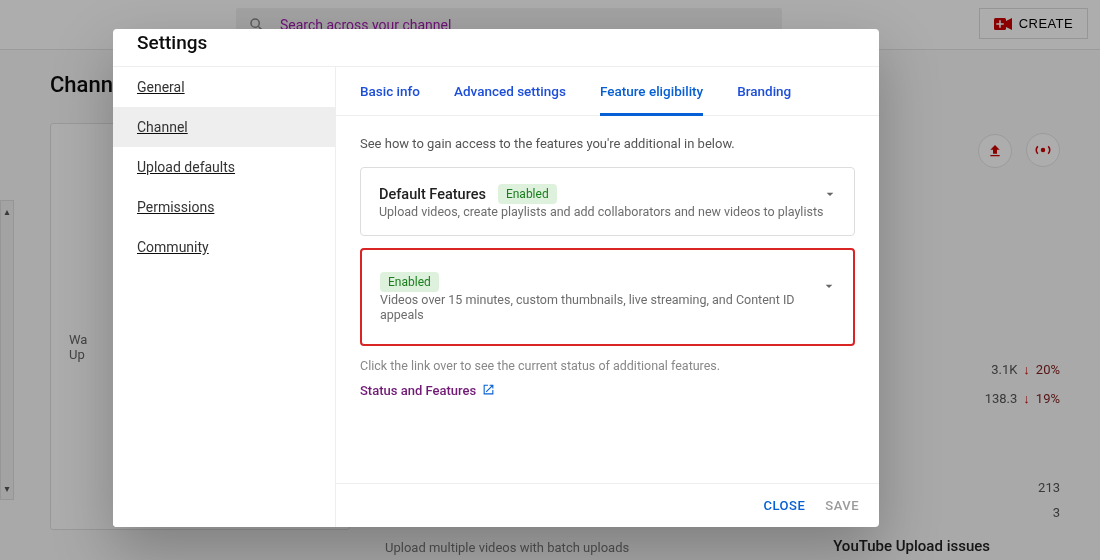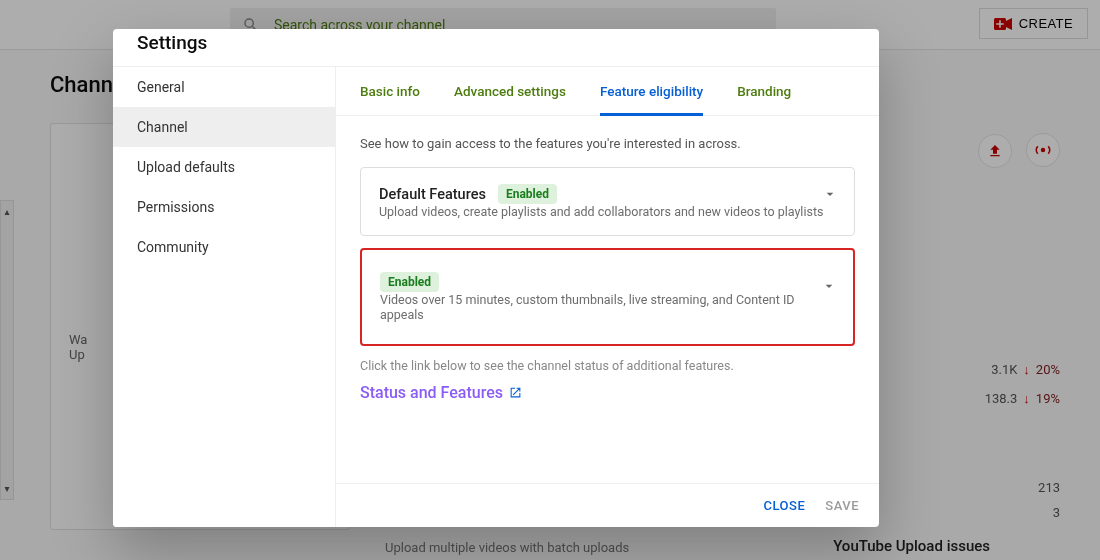--- a/index.html
+++ b/index.html
@@ -18,29 +18,29 @@
     height: 50px;
     background: #fff;
     border-bottom: 1px solid #e5e5e5;
     display: flex;
     align-items: center;
     padding: 0 20px;
     position: relative;
   }
   .search-box {
     position: absolute;
-    left: 230px;
+    left: 236px;
     width: 546px;
     height: 34px;
     background: #f1f1f1;
     border-radius: 2px;
     display: flex;
     align-items: center;
     padding: 0 12px;
-    color: #4d7c0f;
+    color: #a21caf;
     font-size: 14px;
   }
   .search-box svg { margin-right: 14px; fill: #888; }
   .create-btn {
     position: absolute;
     right: 12px;
     top: 8px;
     border: 1px solid #ddd;
     background: #fff;
     padding: 7px 14px;
@@ -149,20 +149,21 @@
   .modal-content {
     flex: 1;
     display: flex;
     border-top: 1px solid #eee;
   }
 
   .modal-sidebar {
     width: 222px;
     background: #fff;
     font-size: 14px;
+    text-decoration: underline;
   }
   .modal-sidebar .nav-item {
     padding: 12px 24px;
     cursor: pointer;
     color: #333;
   }
   .modal-sidebar .nav-item.active {
     background: #eee;
   }
 
@@ -176,21 +177,21 @@
 
   .tab-row {
     display: flex;
     border-bottom: 1px solid #eee;
     padding: 0 24px;
   }
   .tab {
     padding: 16px 0 14px 0;
     margin-right: 34px;
     font-size: 13.5px;
-    color: #4d7c0f;
+    color: #1d4ed8;
     cursor: pointer;
     font-weight: 500;
   }
   .tab.active {
     color: #065fd4;
     border-bottom: 3px solid #065fd4;
     margin-bottom: -1px;
   }
 
   .panel {
@@ -219,39 +220,39 @@
     align-items: center;
     gap: 12px;
   }
   .fc-title { font-size: 14.5px; color: #212121; font-weight: 500; }
   .badge {
     background: #def1dd;
     color: #1a7d1d;
     font-size: 12px;
     padding: 3px 8px;
     border-radius: 4px;
-    font-weight: 700;
+    font-weight: 400;
   }
   .fc-desc { font-size: 12.5px; color: #6d6d6d; }
   .chev {
     position: absolute;
     right: 16px;
     top: 18px;
     color: #666;
   }
   .feature-card.highlight .chev { top: 28px; }
 
   .hint-line { font-size: 12.5px; color: #888; margin-top: 4px; }
   .link {
-    color: #8b5cf6;
-    font-size: 16px;
+    color: #701a75;
+    font-size: 13px;
     font-weight: 500;
     margin-top: 10px;
     display: inline-flex;
-    align-items: center;
+    align-items: flex-start;
     gap: 6px;
     cursor: pointer;
   }
 
   .modal-footer {
     border-top: 1px solid #eee;
     display: flex;
     justify-content: flex-end;
     gap: 20px;
     padding: 14px 20px;
@@ -370,21 +371,21 @@
     <div class="modal-main">
 
       <div class="tab-row">
         <div class="tab">Basic info</div>
         <div class="tab">Advanced settings</div>
         <div class="tab active">Feature eligibility</div>
         <div class="tab">Branding</div>
       </div>
 
       <div class="panel">
-        <div class="panel-intro">See how to gain access to the features you're interested in across.</div>
+        <div class="panel-intro">See how to gain access to the features you're additional in below.</div>
 
         <div class="feature-card">
           <div class="fc-head">
             <span class="fc-title">Default Features</span>
             <span class="badge">Enabled</span>
           </div>
           <div class="fc-desc">Upload videos, create playlists and add collaborators and new videos to playlists</div>
           <span class="chev">
             <svg width="16" height="16" viewBox="0 0 24 24" fill="#666">
                 <path d="M7 10l5 5 5-5z"></path>
@@ -397,21 +398,21 @@
             <span class="badge">Enabled</span>
           </div>
           <div class="fc-desc">Videos over 15 minutes, custom thumbnails, live streaming, and Content ID appeals</div>
           <span class="chev">
             <svg width="16" height="16" viewBox="0 0 24 24" fill="#666">
                 <path d="M7 10l5 5 5-5z"></path>
               </svg>
           </span>
         </div>
 
-        <div class="hint-line">Click the link below to see the channel status of additional features.</div>
+        <div class="hint-line">Click the link over to see the current status of additional features.</div>
         <div class="link">
           <span>Status and Features</span>
           <svg width="13" height="13" viewBox="0 0 24 24" fill="#065fd4">
               <path d="M14 3v2h3.59L7 15.59 8.41 17 19 6.41V10h2V3h-7zM5 5h6V3H3v18h18v-8h-2v6H5V5z"></path>
             </svg>
         </div>
       </div>
 
       <div class="modal-footer">
         <span class="btn-close">CLOSE</span>

